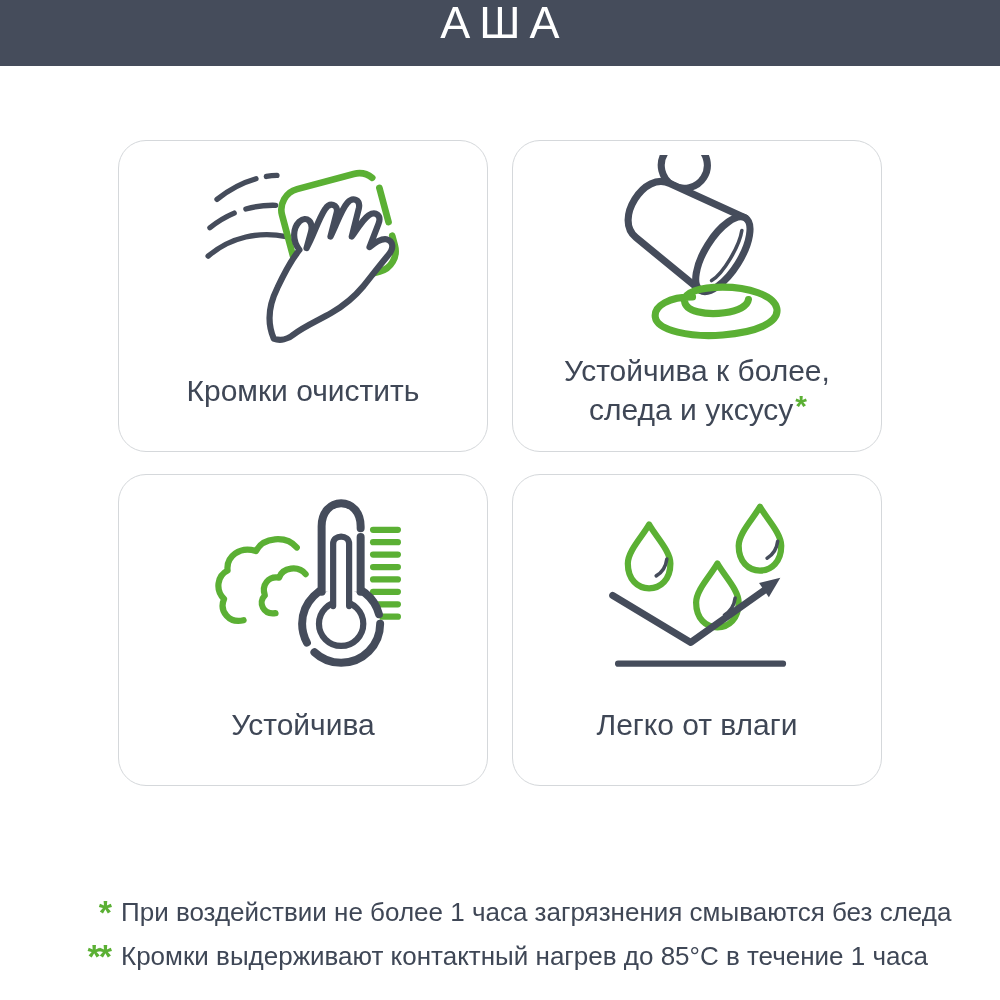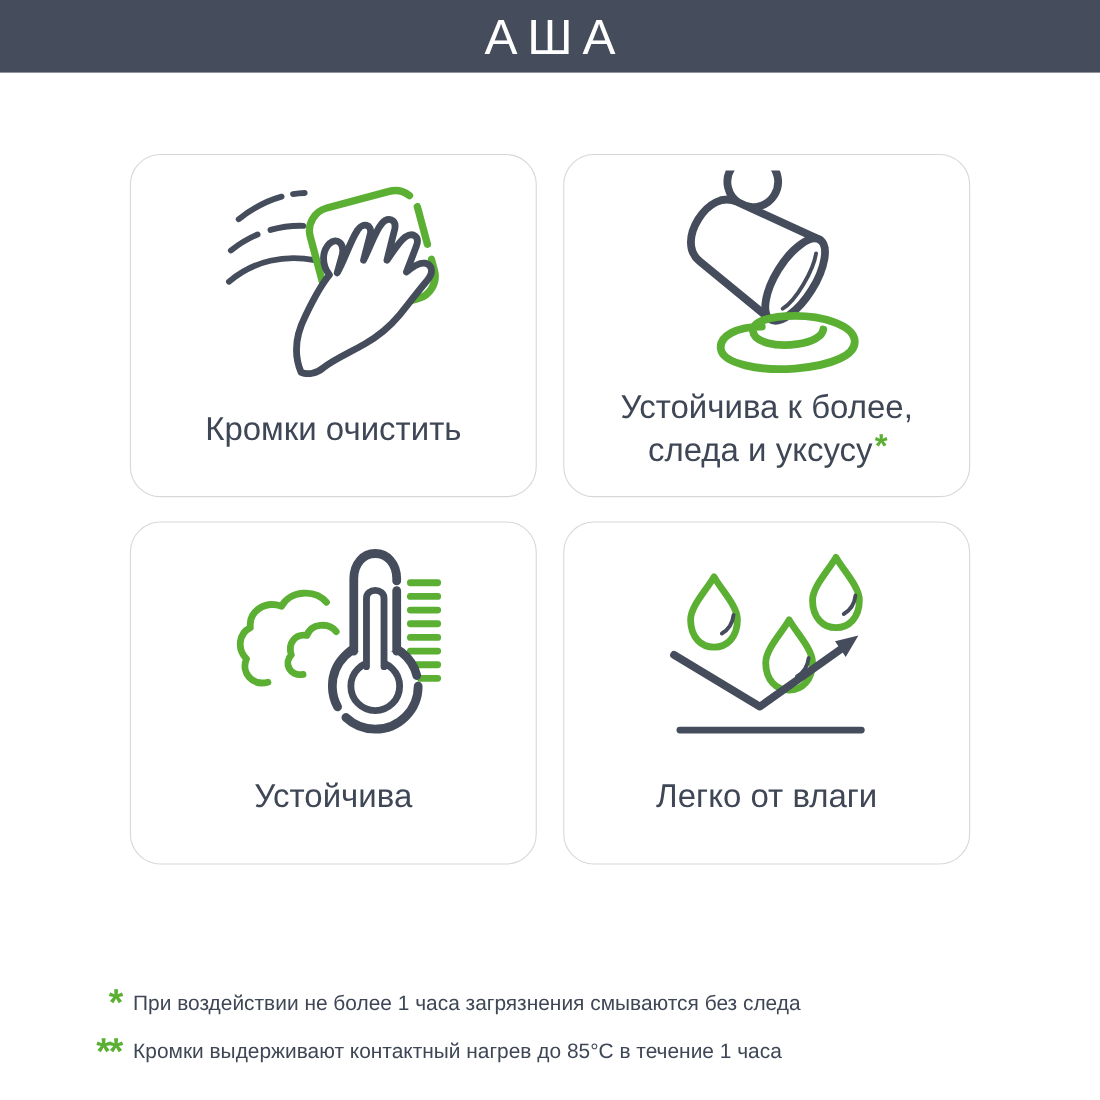--- a/index.html
+++ b/index.html
@@ -2,21 +2,21 @@
 <html><head>
 <meta charset="utf-8">
 <style>
   html,body{margin:0;padding:0;}
   body{
     width:1000px;height:1000px;position:relative;background:#ffffff;
     font-family:"Liberation Sans", sans-serif;color:#3F4756;overflow:hidden;
   }
   .header{
     position:absolute;left:0;top:0;width:1000px;height:66px;background:#454C5B;
-    display:flex;align-items:center;justify-content:center;
+    display:flex;justify-content:center;
   }
   .header .title{
     color:#ffffff;font-size:45px;font-weight:400;letter-spacing:9px;padding-left:9px;line-height:1;
   }
   .card{
     position:absolute;width:370px;height:312px;background:#ffffff;
     border:1px solid #D5D8DB;border-radius:28px;box-sizing:border-box;
   }
   #card-0{left:118px;top:140px}
   #card-1{left:512px;top:140px}
@@ -37,21 +37,21 @@
   }
   .star:empty{display:none}
   .footnotes{
     position:absolute;left:68px;top:896px;display:flex;flex-direction:column;gap:11px;
   }
   .footnote{display:flex;align-items:flex-start;}
   .fn-marker{
     width:42px;text-align:right;margin-right:11px;flex:0 0 42px;
     color:#5BB034;font-weight:700;font-size:34px;line-height:32px;letter-spacing:-2px;
   }
-  .fn-text{font-size:19px;line-height:33px;font-weight:500;color:#3F4756;}
+  .fn-text{font-size:26px;line-height:33px;font-weight:500;color:#3F4756;}
   
   .sl{stroke:#454C5B;fill:none;stroke-linecap:round;stroke-linejoin:round}
   .gr{stroke:#5BB034;fill:none;stroke-linecap:round;stroke-linejoin:round}
   .wf{fill:#ffffff}
   .slf{fill:#454C5B;stroke:none}
 </style>
 </head>
 <body>
 
 <div class="header">

